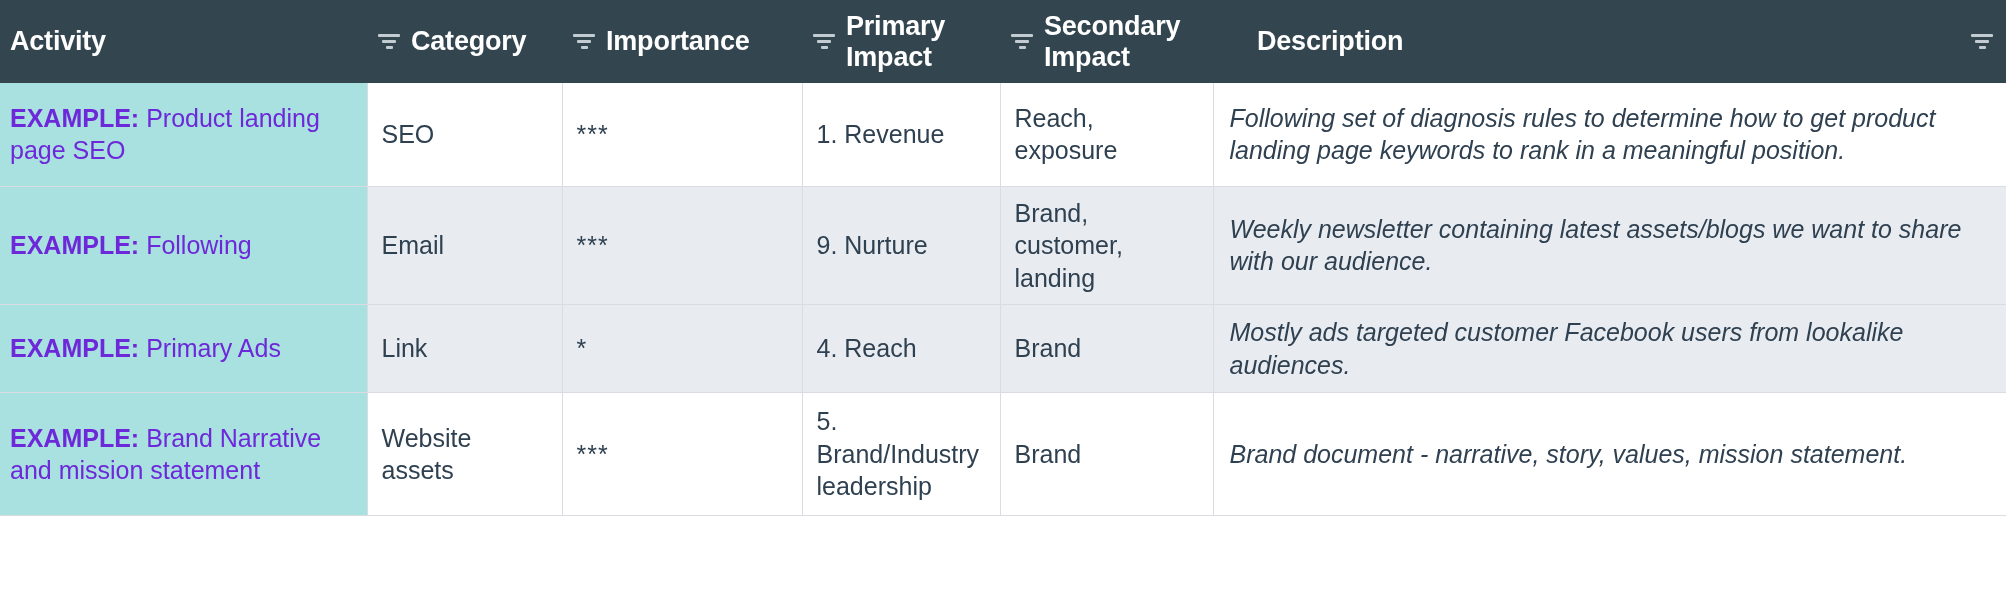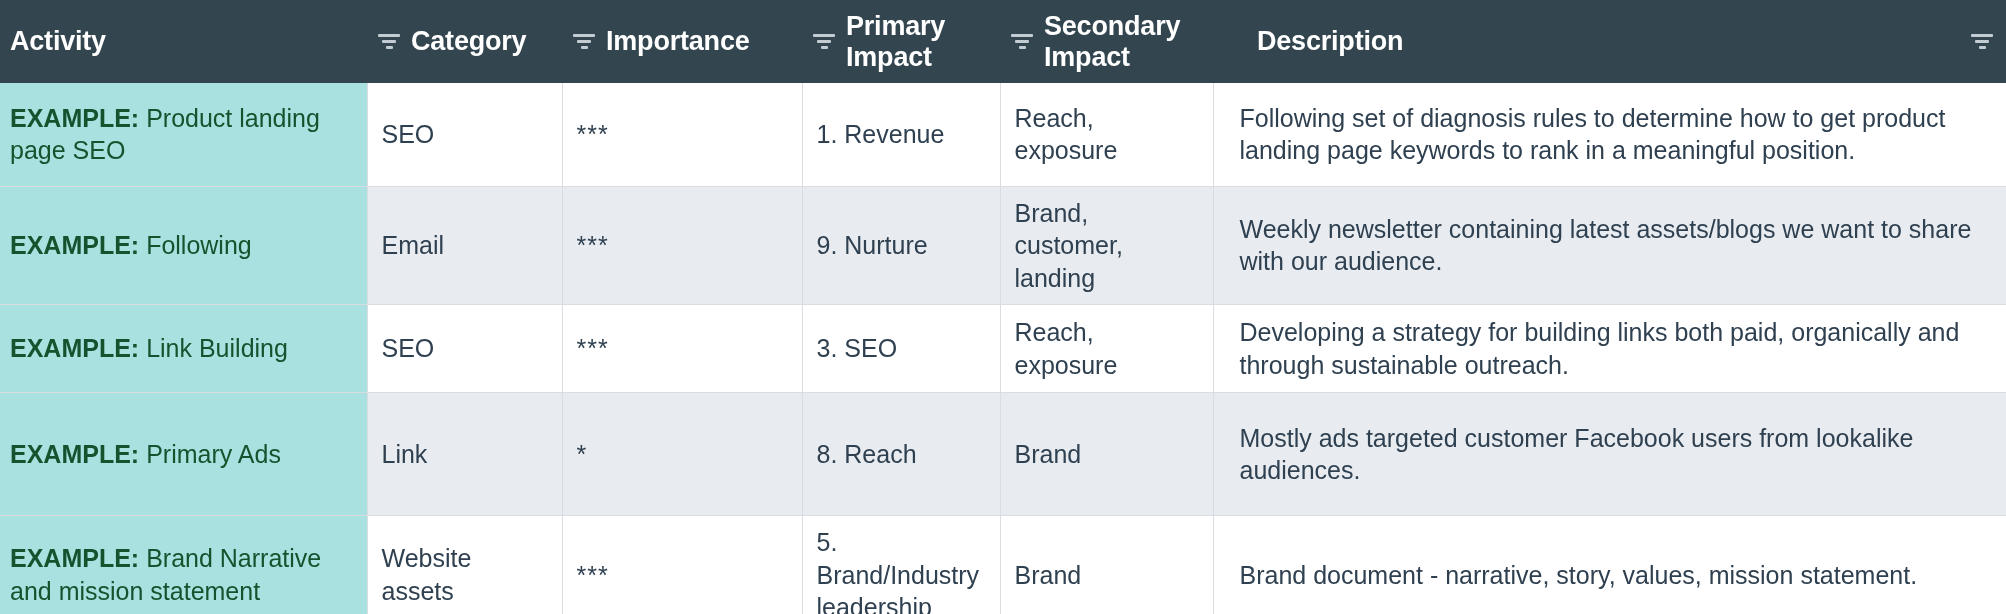--- a/index.html
+++ b/index.html
@@ -83,29 +83,29 @@
     vertical-align: middle;
     padding: 10px 14px;
   }
   tbody tr.odd  td { background: #ffffff; }
   tbody tr.even td { background: #e8ecf1; }
 
   
   td.activity {
     background: #a9e1e0 !important;
     font-size: 25px;
-    color: #14532d;
+    color: #6d28d9;
     border-left: none;
     border-right: none;
     padding-left: 10px;
     padding-right: 14px;
   }
   td.activity .tag { font-weight: bold; }
 
-  td.desc { padding-left: 26px; padding-right: 16px; }
+  td.desc { padding-left: 16px; padding-right: 16px; font-style: italic; }
   td.importance { letter-spacing: 1px; }
 
   tbody tr { }
   tbody tr:nth-child(1) { height: 103px; }
   tbody tr:nth-child(2) { height: 106px; }
   tbody tr:nth-child(3) { height: 88px;  }
   tbody tr:nth-child(4) { height: 123px; }
   tbody tr:nth-child(5) { height: 111px; }
 </style>
 </head>
@@ -180,33 +180,25 @@
         <td class="desc">Following set of diagnosis rules to determine how to get product landing page keywords to rank in a meaningful position.</td>
       </tr>
       <tr class="even">
         <td class="activity"><span class="tag">EXAMPLE:</span><span> Following</span></td>
         <td>Email</td>
         <td class="importance">***</td>
         <td>9. Nurture</td>
         <td>Brand, customer, landing</td>
         <td class="desc">Weekly newsletter containing latest assets/blogs we want to share with our audience.</td>
       </tr>
-      <tr class="odd">
-        <td class="activity"><span class="tag">EXAMPLE:</span><span> Link Building</span></td>
-        <td>SEO</td>
-        <td class="importance">***</td>
-        <td>3. SEO</td>
-        <td>Reach, exposure</td>
-        <td class="desc">Developing a strategy for building links both paid, organically and through sustainable outreach.</td>
-      </tr>
       <tr class="even">
         <td class="activity"><span class="tag">EXAMPLE:</span><span> Primary Ads</span></td>
         <td>Link</td>
         <td class="importance">*</td>
-        <td>8. Reach</td>
+        <td>4. Reach</td>
         <td>Brand</td>
         <td class="desc">Mostly ads targeted customer Facebook users from lookalike audiences.</td>
       </tr>
       <tr class="odd">
         <td class="activity"><span class="tag">EXAMPLE:</span><span> Brand Narrative and mission statement</span></td>
         <td>Website assets</td>
         <td class="importance">***</td>
         <td>5. Brand/Industry leadership</td>
         <td>Brand</td>
         <td class="desc">Brand document - narrative, story, values, mission statement.</td>

